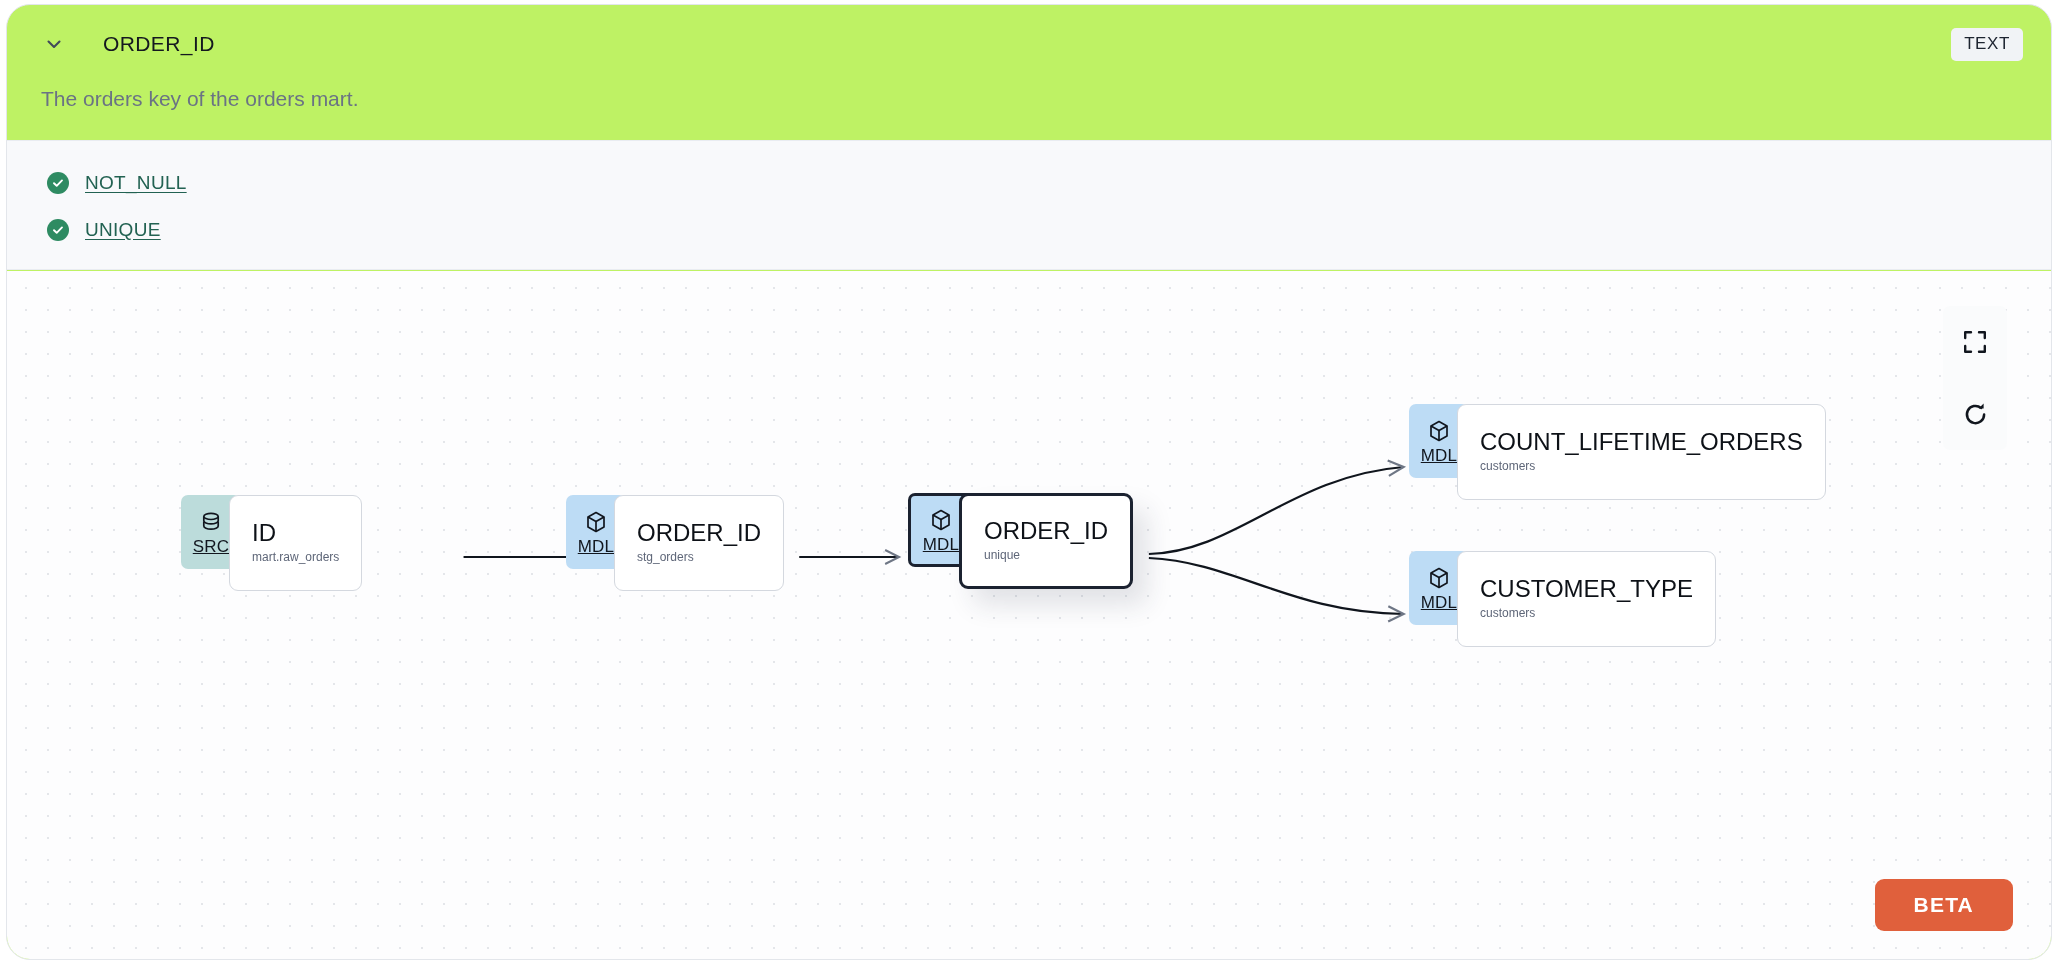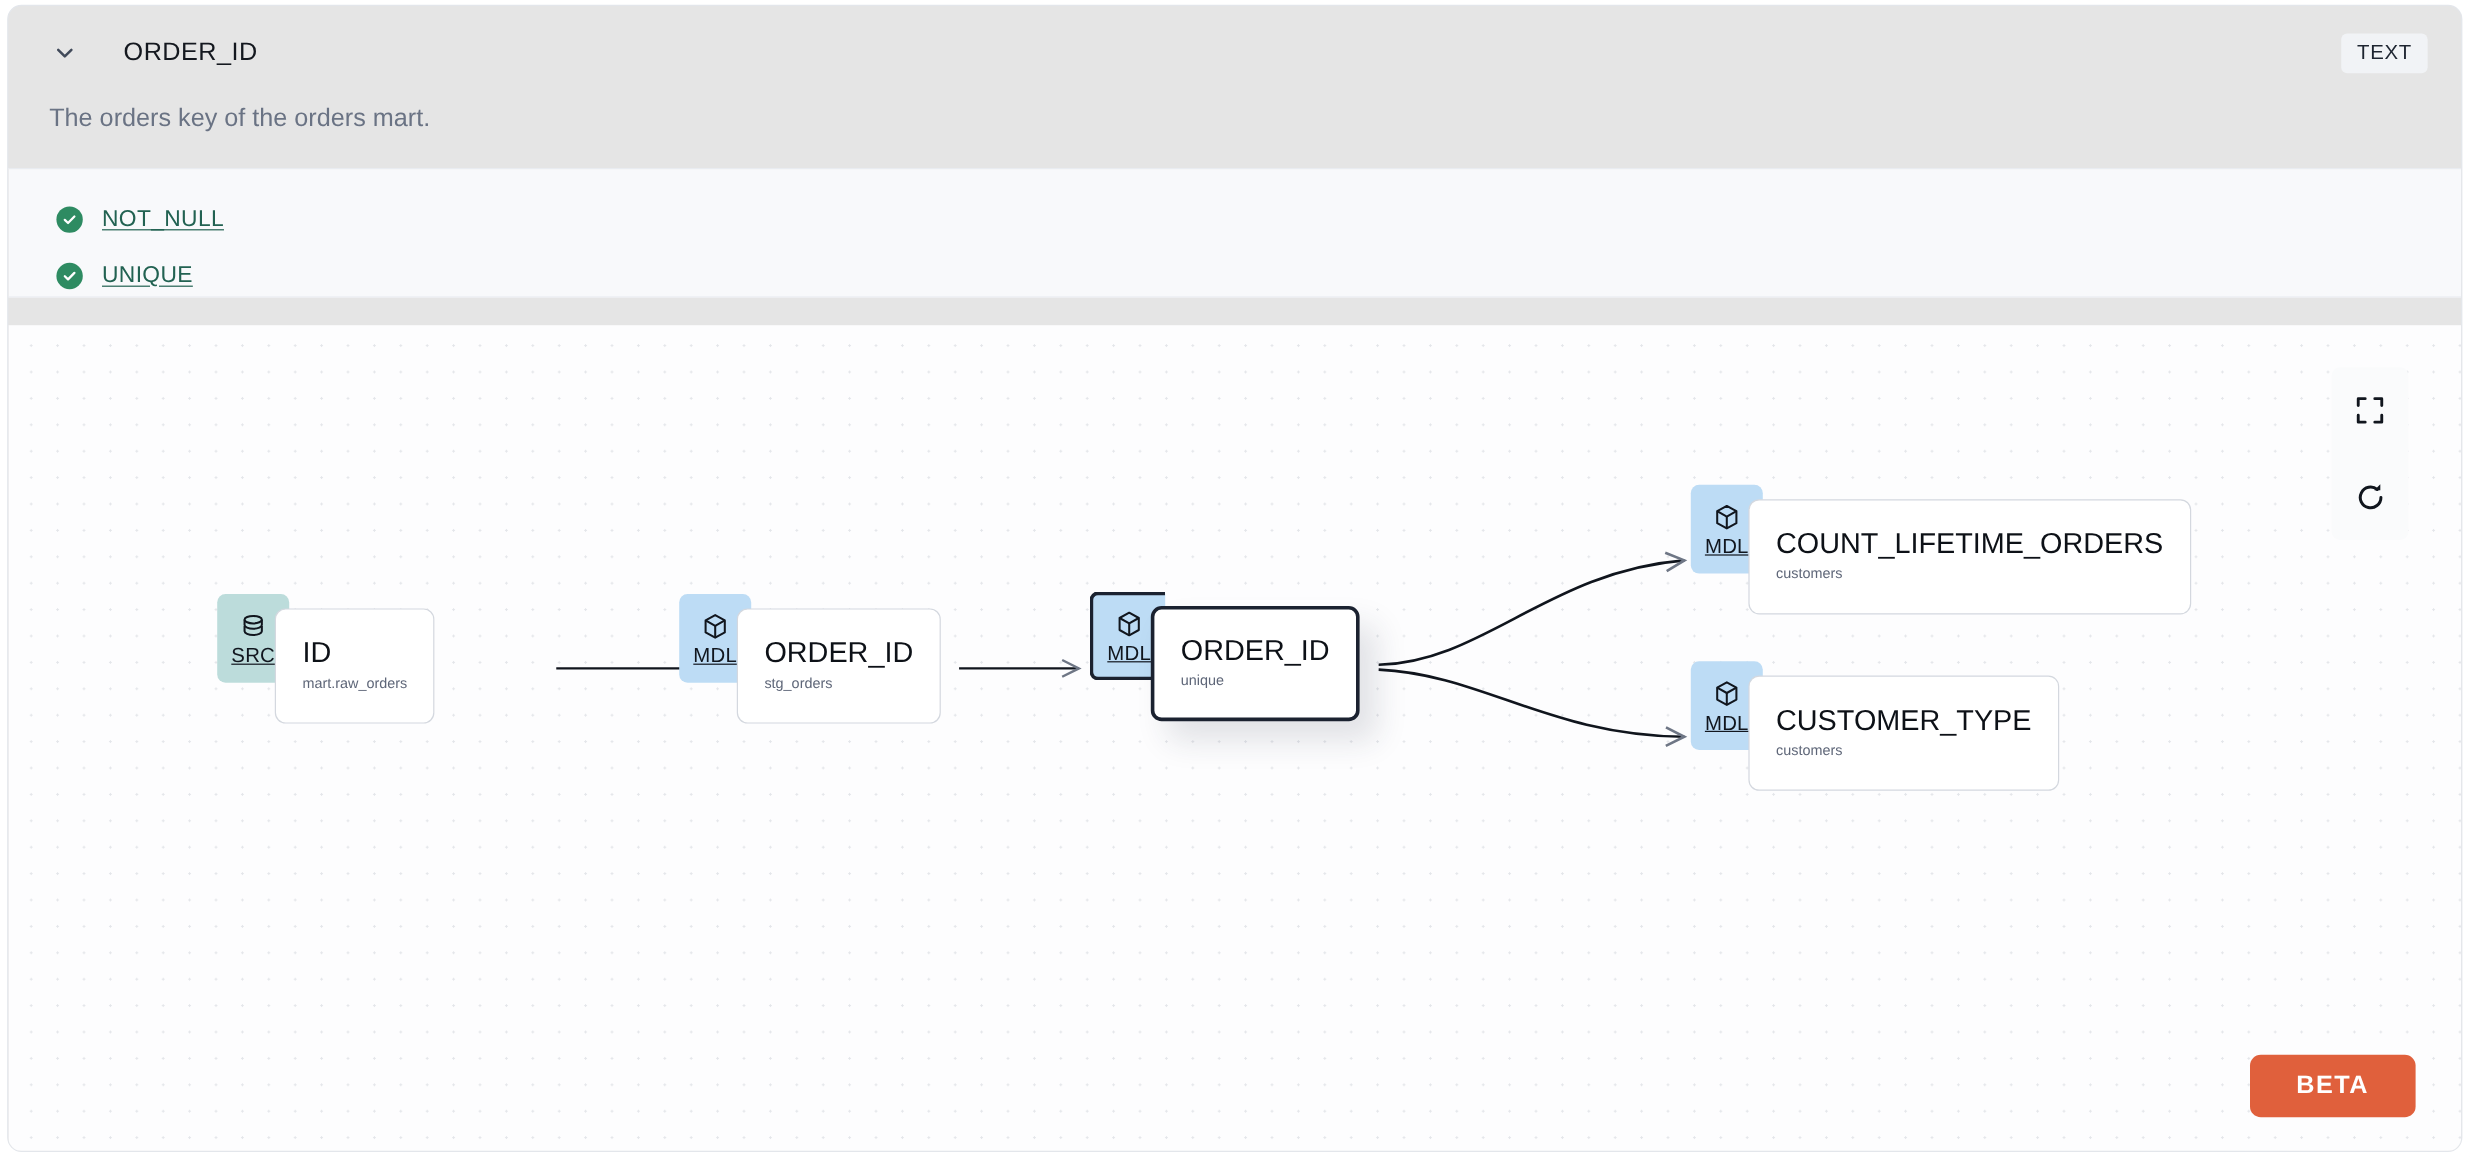--- a/index.html
+++ b/index.html
@@ -12,23 +12,23 @@
     overflow: hidden;
   }
 
   
   .panel {
     position: absolute;
     left: 6px;
     top: 4px;
     width: 2046px;
     height: 956px;
-    background: #e5e5e5;
+    background: #bef264;
     border: 1px solid #E3E6EB;
-    border-radius: 12px;
+    border-radius: 24px;
     overflow: hidden;
   }
 
   
   .header {
     position: absolute;
     left: 0; top: 0;
     width: 100%;
     height: 78px;
     display: flex;
@@ -69,21 +69,21 @@
     color: #6A7384;
     white-space: nowrap;
   }
 
   
   .tests {
     position: absolute;
     left: 0;
     top: 135px;
     width: 100%;
-    height: 108px;
+    height: 130px;
     background: #F8F9FB;
     border-top: 1px solid #E9ECF1;
     border-bottom: 1px solid #E9ECF1;
     padding: 18px 0 0 40px;
   }
   .test-row {
     display: flex;
     align-items: center;
     height: 47px;
     width: max-content;
@@ -151,21 +151,20 @@
     letter-spacing: 0.2px;
     line-height: 1;
     margin-top: 2px;
     text-decoration: underline;
   }
   .node-card {
     background: #ffffff;
     border: 1px solid #D4D8DF;
     border-radius: 9px;
     margin-left: -12px;
-    margin-top: 12px;
     padding: 14px 22px 16px;
     position: relative;
     z-index: 2;
     min-height: 96px;
     display: flex;
     flex-direction: column;
     justify-content: center;
     gap: 6px;
   }
   .node-name {

